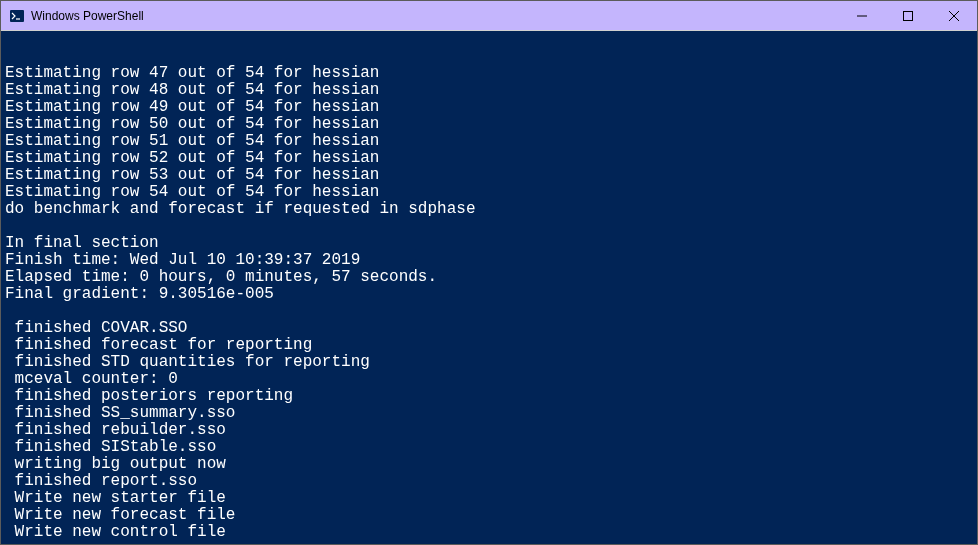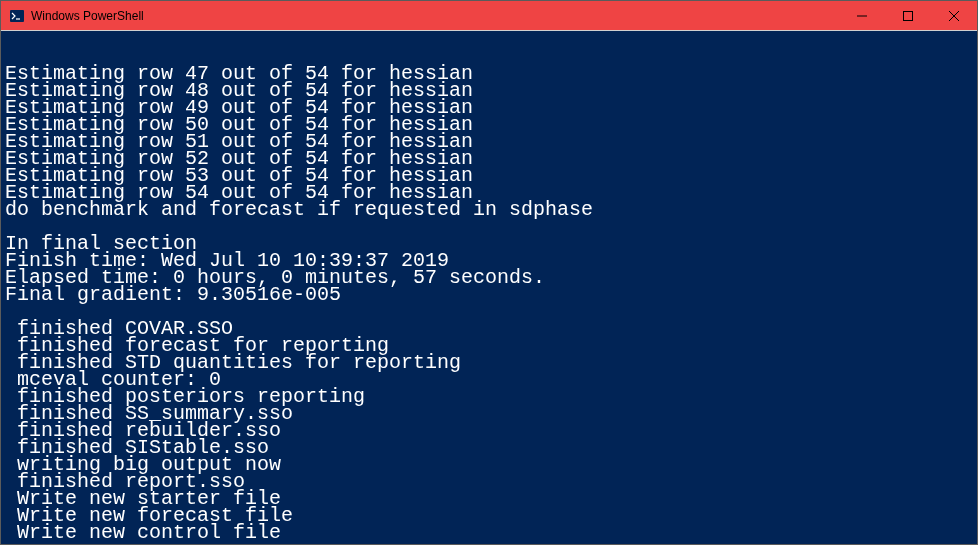--- a/index.html
+++ b/index.html
@@ -16,21 +16,21 @@
     }
     .window {
       width: 100%;
       height: 100%;
       display: flex;
       flex-direction: column;
       border: 1px solid #5b5b5b;
     }
     .titlebar {
       height: 30px;
-      background: #ef4444;
+      background: #c4b5fd;
       display: flex;
       align-items: center;
       border-bottom: 1px solid #d0d0d0;
       flex-shrink: 0;
     }
     .titlebar-icon {
       width: 16px;
       height: 16px;
       margin-left: 8px;
       margin-right: 6px;
@@ -54,21 +54,21 @@
       align-items: center;
       justify-content: center;
       cursor: pointer;
       color: #000;
     }
     .terminal {
       flex: 1;
       background: #012456;
       color: #ffffff;
       font-family: "Consolas", "Courier New", monospace;
-      font-size: 20px;
+      font-size: 16px;
       line-height: 17px;
       padding: 0px 4px 4px 4px;
       overflow: hidden;
       white-space: pre;
       letter-spacing: 0px;
     }
     .terminal-line {
       white-space: pre;
     }
   </style>

